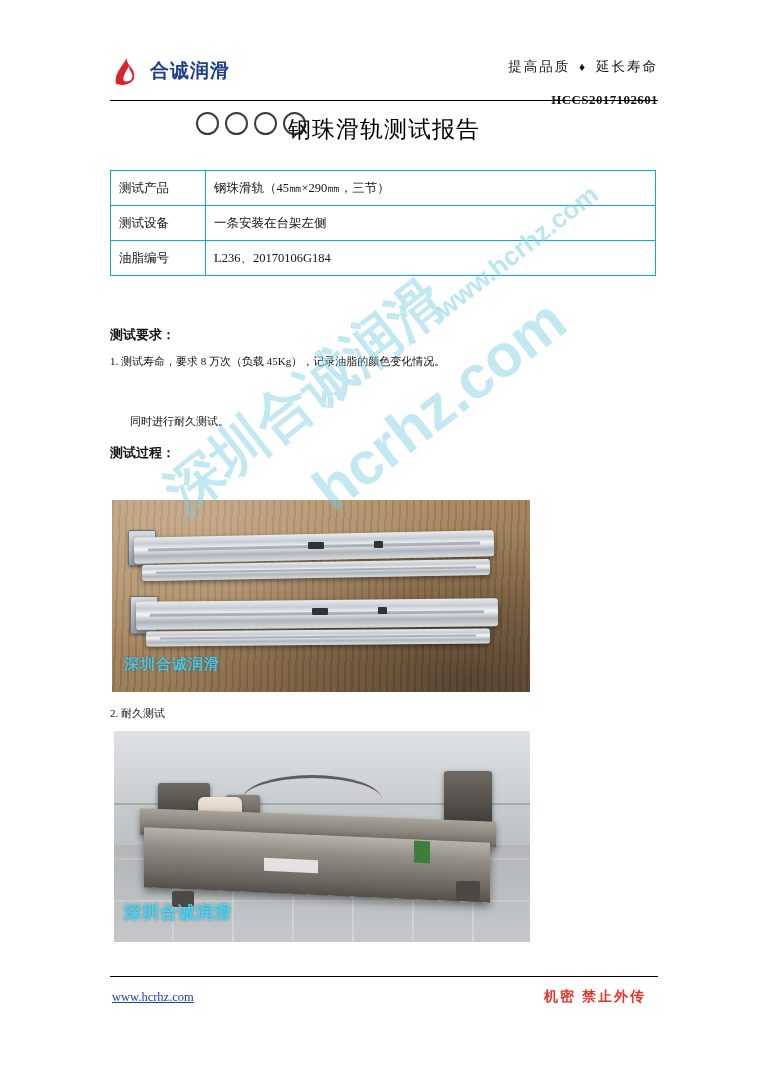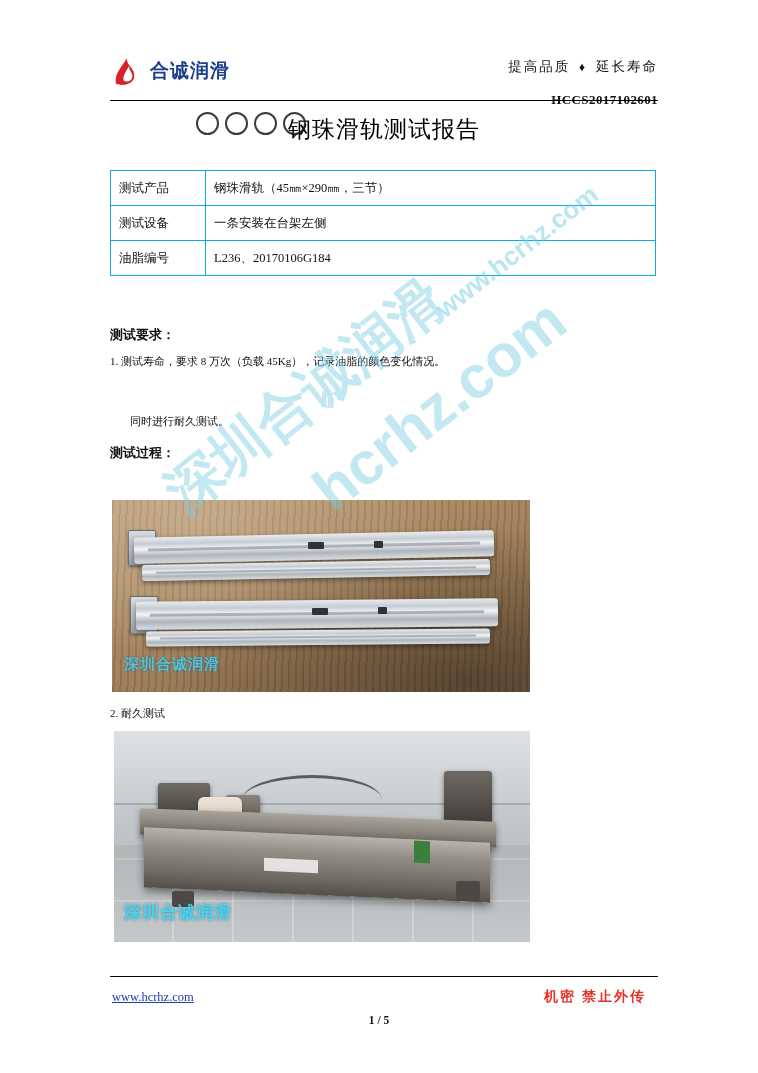--- a/index.html
+++ b/index.html
@@ -507,16 +507,15 @@
         <span class="wm-circle"></span>
         <span class="wm-circle"></span>
         <span class="wm-circle"></span>
         <span class="wm-circle"></span>
       </div>
     </div>
 
     <div class="footer-rule"></div>
     <a class="footer-url" href="#">www.hcrhz.com</a>
     <div class="footer-conf">机密 禁止外传</div>
-    <div class="footer-page">1 / 5</div>
 
   </div>
 </div>
 
 </body></html>

